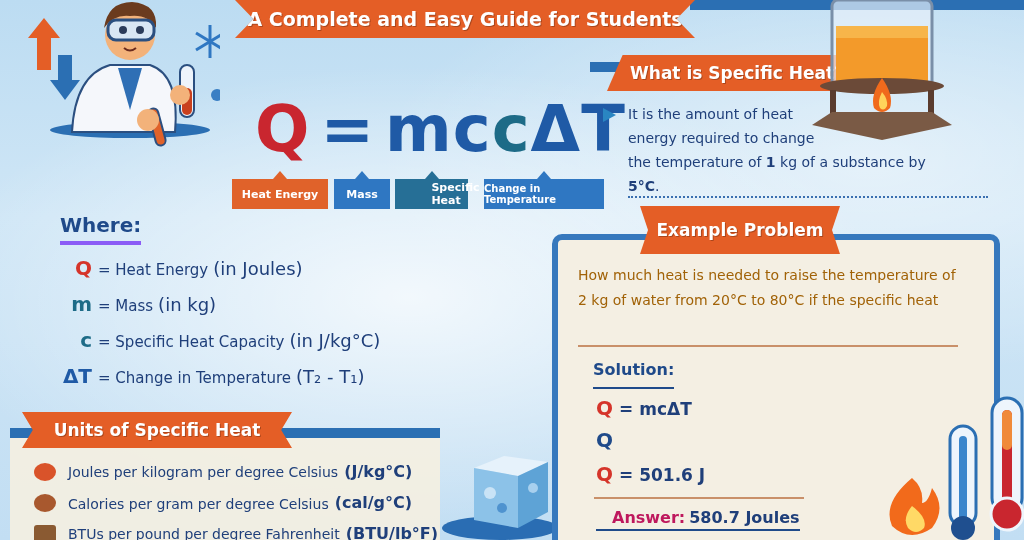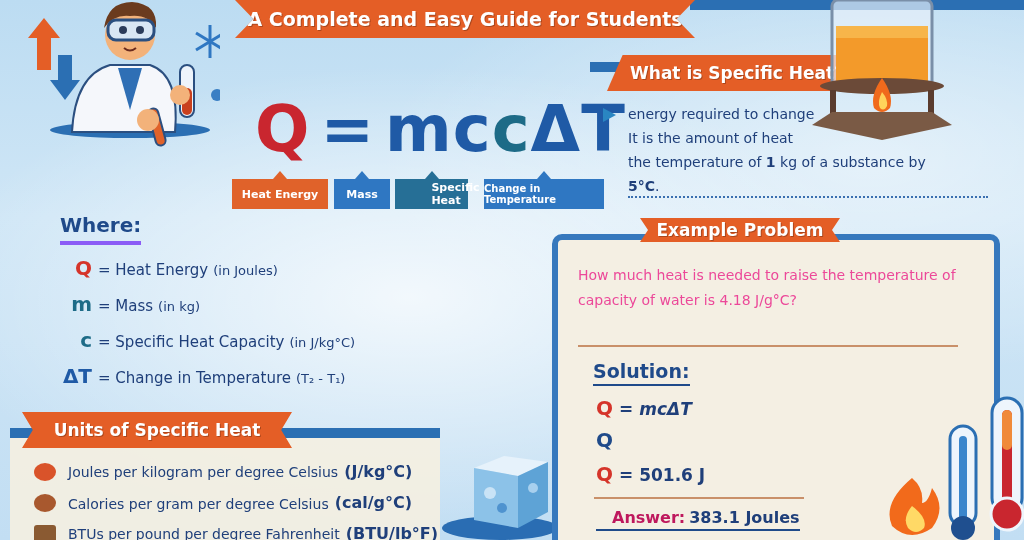--- a/index.html
+++ b/index.html
@@ -21,21 +21,21 @@
     color: #fff;
     font-weight: bold;
     font-family: "DejaVu Sans", sans-serif;
     text-shadow: 1px 1px 0 rgba(0,0,0,0.25);
     display: flex; align-items: center; justify-content: center;
     clip-path: polygon(0 0, 100% 0, 96% 50%, 100% 100%, 0 100%, 4% 50%);
   }
   .title-ribbon { left: 235px; top: 0; width: 460px; height: 38px; font-size: 19px; }
   .what-ribbon { left: 607px; top: 55px; width: 260px; height: 36px; font-size: 17px;
     clip-path: polygon(6% 0, 100% 0, 100% 100%, 0 100%); }
-  .example-ribbon { left: 640px; top: 218px; width: 200px; height: 24px; font-size: 17px; }
+  .example-ribbon { left: 640px; top: 206px; width: 200px; height: 48px; font-size: 17px; }
   .units-ribbon { left: 22px; top: 412px; width: 270px; height: 36px; font-size: 17px; }
 
   .blue-bar { position: absolute; background: #2b6fb3; }
 
   
   .formula { position: absolute; left: 255px; top: 92px; font-size: 64px; font-weight: bold; letter-spacing: 1px; }
   .formula .q { color: #c9262f; }
   .formula .eq { color: #1f5aa6; margin: 0 10px; }
   .formula .m { color: #1f5aa6; }
   .formula .c { color: #1d6b87; }
@@ -65,36 +65,36 @@
 
   
   .where-title { position: absolute; left: 60px; top: 213px; font-size: 20px; font-weight: bold; color: #1f4a8a;
     border-bottom: 4px solid #8b5cf6; padding-bottom: 4px; }
   .where-list { position: absolute; left: 62px; top: 256px; }
   .where-row { display: flex; align-items: baseline; height: 36px; font-size: 15px; color: #1f3f7a; }
   .where-row .sym { font-weight: bold; font-size: 20px; width: 30px; text-align: right; margin-right: 6px; }
   .where-row .sym.red { color: #d5342a; }
   .where-row .sym.blue { color: #1f5aa6; }
   .where-row .sym.teal { color: #1d6b87; }
-  .where-row .paren { font-size: 13px; margin-left: 5px; }
+  .where-row .paren { font-size: 18px; margin-left: 5px; }
 
   
   .units-box { position: absolute; left: 10px; top: 428px; width: 430px; height: 130px;
     background: rgba(245,240,225,0.9); border-top: 10px solid #2b6fb3; }
   .unit-row { position: absolute; left: 34px; display: flex; align-items: center; font-size: 14px; color: #1f3f7a; }
   .unit-row .ico { width: 22px; height: 18px; margin-right: 12px; border-radius: 50%; }
   .unit-row .abbr { font-weight: bold; font-size: 16px; margin-left: 6px; }
 
   
   .example-box { position: absolute; left: 552px; top: 234px; width: 448px; height: 330px;
     background: #f4efe3; border: 6px solid #3678bd; border-radius: 10px; }
-  .example-q { position: absolute; left: 578px; top: 263px; width: 400px; font-size: 14px; line-height: 25px; color: #ec4899; }
+  .example-q { position: absolute; left: 578px; top: 263px; width: 400px; font-size: 14px; line-height: 25px; color: #a16207; }
   .ex-rule { position: absolute; left: 578px; top: 345px; width: 380px; border-top: 2px solid #c9906a; }
-  .sol-title { position: absolute; left: 593px; top: 360px; font-size: 19px; font-weight: bold; color: #1f4a8a;
-    border-bottom: 2px solid #1f4a8a; padding-bottom: 2px; }
+  .sol-title { position: absolute; left: 593px; top: 360px; font-size: 16px; font-weight: bold; color: #1f4a8a;
+    border-bottom: 2px solid #1f4a8a; padding-bottom: 8px; }
   .sol-row { position: absolute; left: 596px; font-size: 17px; font-weight: bold; color: #1f3f7a; display: flex; align-items: baseline; }
   .sol-row .qq { font-size: 20px; margin-right: 6px; }
   .sol-row .qq.red { color: #d5342a; }
   .sol-row .qq.blue { color: #1f4a8a; }
   .ans-rule { position: absolute; left: 594px; top: 497px; width: 210px; border-top: 2px solid #c9906a; }
   .answer { position: absolute; left: 596px; top: 508px; font-size: 16px; font-weight: bold; color: #1f3f7a;
     border-bottom: 2px solid #1f4a8a; padding-bottom: 2px; }
   .answer .lbl { color: #be185d; margin-right: 4px; margin-left: 16px; }
 
   
@@ -154,22 +154,22 @@
 <div class="tag blue" style="left:484px;width:120px;">
     <span style="font-size:10px;">Change in Temperature</span>
   </div>
 
 <div class="blue-bar" style="left:590px;top:62px;width:30px;height:10px;"></div>
 <div class="ribbon what-ribbon">
   <span>What is Specific Heat?</span>
 </div>
 <div class="arrow-tri"></div>
 <div class="what-text">
+  <div>It is the amount of heat</div>
   <div>energy required to change</div>
-  <div>It is the amount of heat</div>
   <div><span>the temperature of </span><b>1</b><span> kg of a substance by </span><b>5°C</b><span>.</span></div>
 </div>
 <div class="dotted-line"></div>
 
 <svg class="art" style="left:812px;top:0;" width="170" height="140" viewBox="0 0 170 140">
   <rect x="20" y="0" width="100" height="88" rx="6" fill="rgba(230,240,250,0.7)" stroke="#7a8fa8" stroke-width="3"></rect>
   <rect x="24" y="26" width="92" height="58" rx="4" fill="#f39a2a"></rect>
   <rect x="24" y="26" width="92" height="12" fill="#f7b54a"></rect>
   <ellipse cx="70" cy="86" rx="62" ry="8" fill="#6b4a38"></ellipse>
   <rect x="18" y="90" width="6" height="30" fill="#5a3c2e"></rect>
@@ -236,38 +236,38 @@
   <circle cx="64" cy="60" r="5" fill="#4f93cf"></circle>
   <circle cx="95" cy="40" r="5" fill="#a8d0ee"></circle>
 </svg>
 
 <div class="example-box"></div>
 <div class="ribbon example-ribbon">
   <span>Example Problem</span>
 </div>
 <div class="example-q">
   <div>How much heat is needed to raise the temperature of</div>
-  <div>capacity of water is 4.18 J/g°C?</div>
+  <div>2 kg of water from 20°C to 80°C if the specific heat</div>
 </div>
 <div class="ex-rule"></div>
 <div class="sol-title">Solution:</div>
 <div class="sol-row" style="top:396px;">
   <span class="qq red">Q</span>
-    <span style="font-style:italic;">= mcΔT</span>
+    <span style="">= mcΔT</span>
 </div>
 <div class="sol-row" style="top:428px;">
   <span class="qq blue">Q</span>
 </div>
 <div class="sol-row" style="top:462px;">
   <span class="qq red">Q</span>
     <span>= 501.6 J</span>
 </div>
 <div class="ans-rule"></div>
 <div class="answer">
-  <span class="lbl">Answer:</span><span>383.1 Joules</span>
+  <span class="lbl">Answer:</span><span>580.7 Joules</span>
 </div>
 
 <svg class="art" style="left:862px;top:378px;" width="162" height="162" viewBox="0 0 162 162">
   <g>
     <path d="M50,100 Q20,125 30,148 Q48,165 70,150 Q85,130 70,110 Q66,125 60,125 Q62,110 50,100 Z" fill="#f26a1b"></path>
     <path d="M50,128 Q40,140 46,150 Q54,158 62,150 Q66,140 50,128 Z" fill="#ffd966"></path>
   </g>
   <g>
     <rect x="88" y="48" width="26" height="100" rx="13" fill="#eef5fc" stroke="#2b6fb3" stroke-width="3"></rect>
     <rect x="97" y="58" width="8" height="90" rx="4" fill="#3b86cc"></rect>

